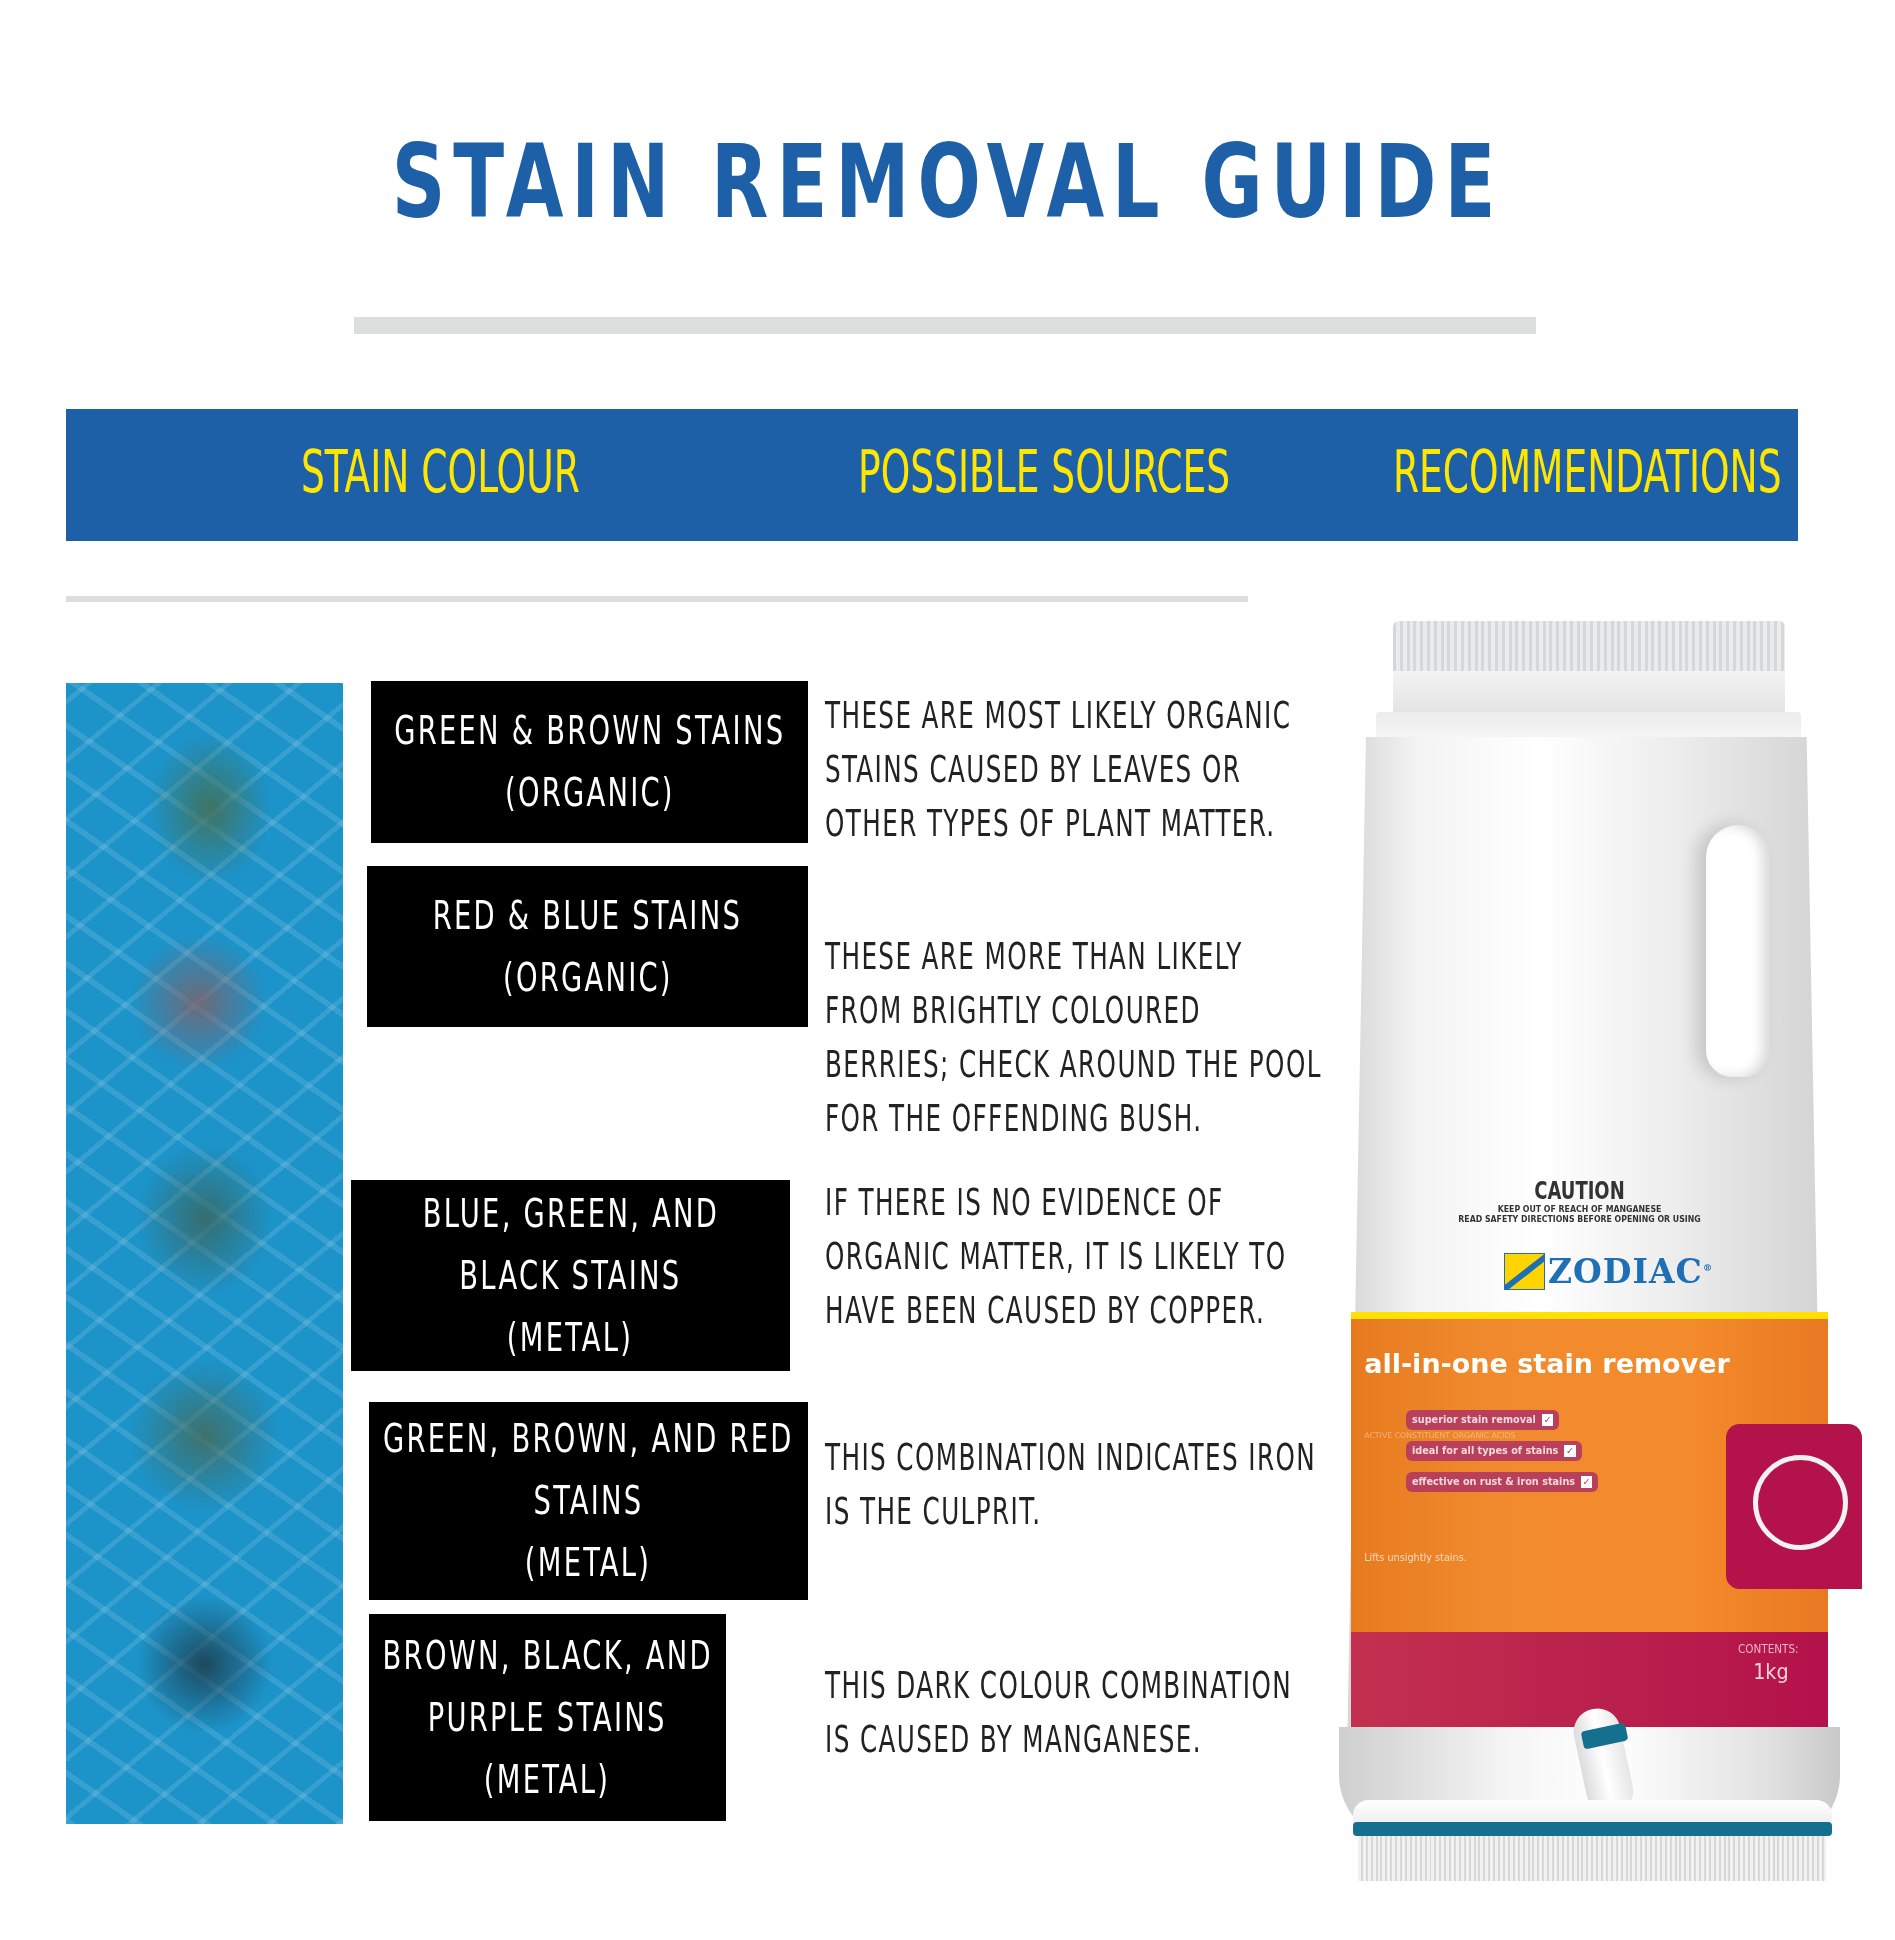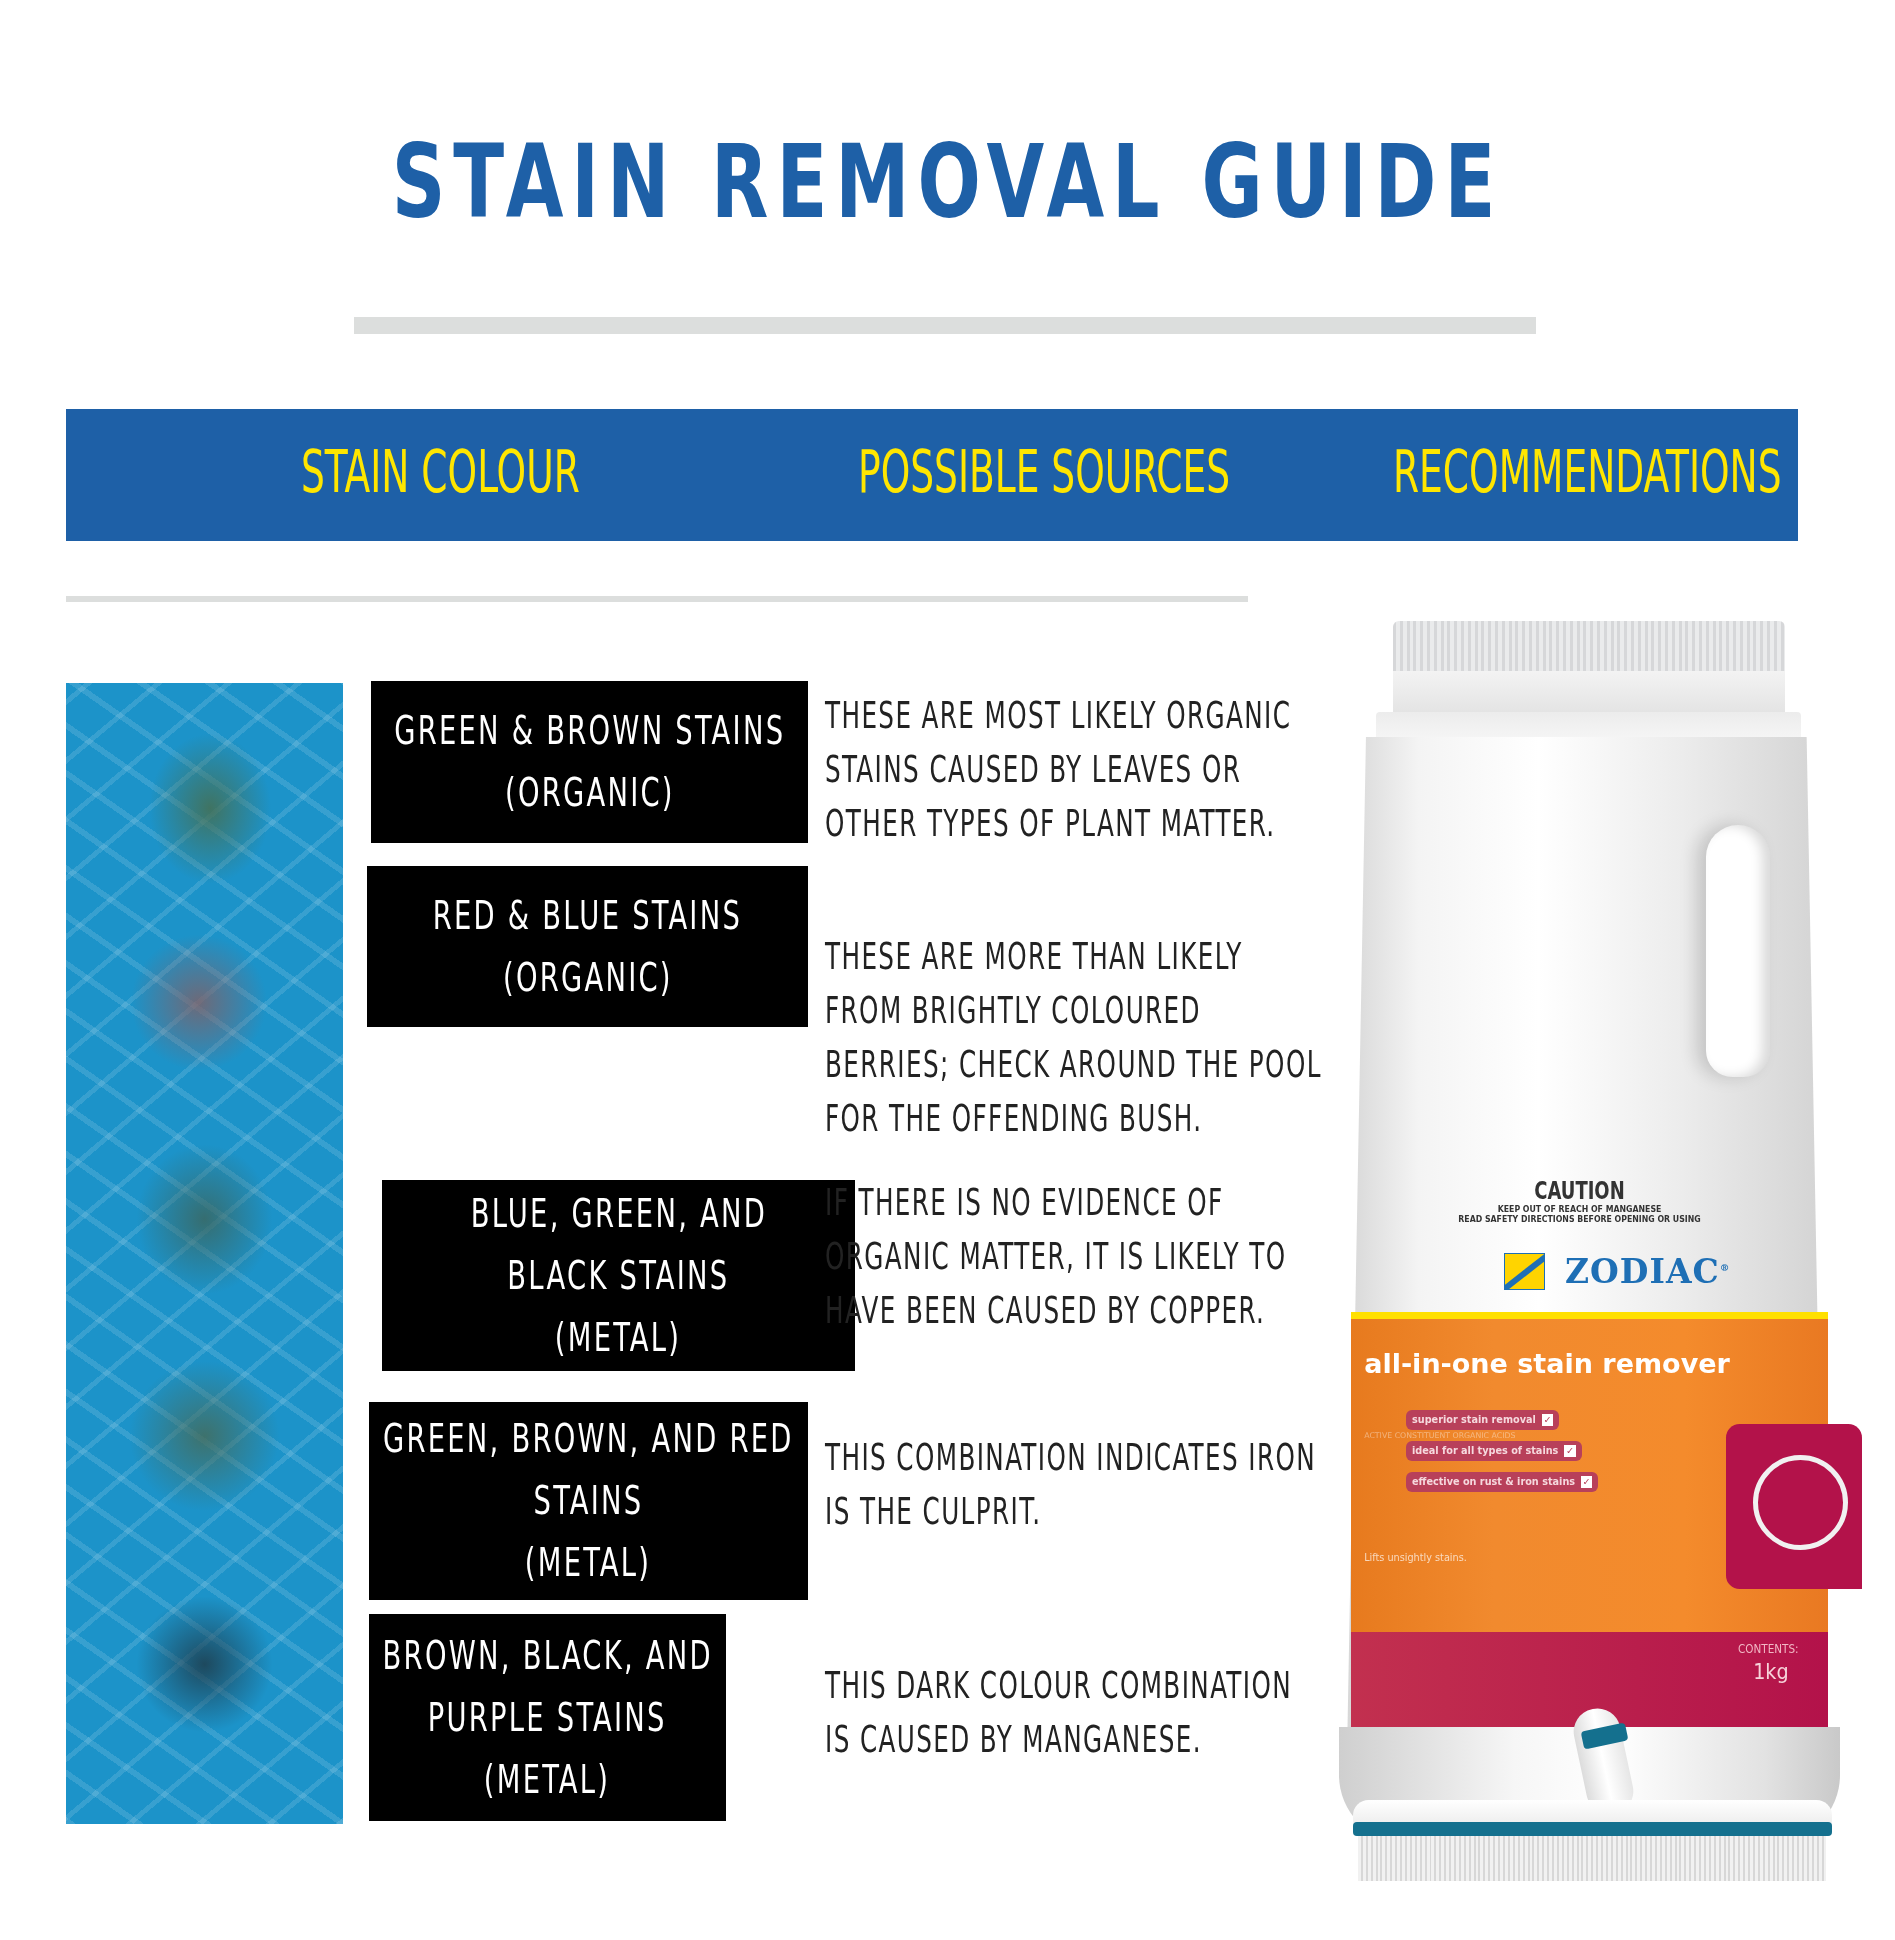--- a/index.html
+++ b/index.html
@@ -39,21 +39,21 @@
     .neck { position:absolute; left:37px; top:91px; width:425px; height:29px; background:linear-gradient(#ececec,#f6f6f6); border-radius:3.9px; }
     .body { position:absolute; left:7.8px; top:116px; width:479px; height:1029px;
       background:linear-gradient(90deg,#d7d7d7 0%,#f4f4f4 15%,#ffffff 40%,#ececec 70%,#d3d3d3 100%);
       clip-path:polygon(4% 0,96% 0,100% 100%,0 100%); }
     .handle-hole { position:absolute; left:367px; top:204px; width:64px; height:252px; background:#fff; border-radius:35px 35px 29px 29px;
       box-shadow: inset -7.8px 0 11.6px rgba(0,0,0,0.15), -9.7px 0 17.5px rgba(0,0,0,0.15); }
     .caution { position:absolute; left:0; width:481px; top:555px; text-align:center; color:#333;
       font-family:"DejaVu Sans Condensed","DejaVu Sans", sans-serif; }
     .caution .c1 { font-size:25px; font-weight:bold; line-height:29px; transform:scaleX(0.8); }
     .caution .c2 { font-size:8.7px; line-height:9.7px; font-weight:bold; }
-    .zodiac { position:absolute; left:165px; top:631px; display:flex; align-items:center; gap:20px; }
+    .zodiac { position:absolute; left:165px; top:631px; display:flex; align-items:center; gap:3px; }
     .zlogo { width:39px; height:35px; background:#ffd400; border:1.9px solid #1e6fb5; position:relative; overflow:hidden; }
     .zlogo::after { content:""; position:absolute; left:-7.8px; top:14.6px; width:58px; height:5.8px; background:#1e6fb5; transform:rotate(-38deg); }
     .zword { color:#1e6fb5; font-family:"DejaVu Serif", serif; font-weight:bold; font-size:33px; letter-spacing:1px; }
     .orange { position:absolute; left:11.6px; top:691px; width:477px; height:320px;
       background:linear-gradient(90deg,#e77a1e,#f18a2e 30%,#f48b2c 70%,#e97922);
       border-top:7.8px solid #ffe000; }
     .orange .prod { position:absolute; left:13.6px; top:29px; color:#fff; font-weight:bold; font-size:27px;
       font-family:"DejaVu Sans", sans-serif; }
     .orange .sub { position:absolute; left:13.6px; top:66px; color:rgba(255,255,255,0.4); font-size:7.8px; font-family:"DejaVu Sans", sans-serif;margin-top:46px; }
     .feat { position:absolute; left:13.6px; background:#b8405a; color:#f6d9de; font-size:9.7px; font-weight:bold;
@@ -108,21 +108,21 @@
   <span>RED &amp; BLUE STAINS</span>
   <span>(ORGANIC)</span>
 </div>
 <div class="rec" style="top:930px">
   <span>THESE ARE MORE THAN LIKELY</span>
   <span>FROM BRIGHTLY COLOURED</span>
   <span>BERRIES; CHECK AROUND THE POOL</span>
   <span>FOR THE OFFENDING BUSH.</span>
 </div>
 
-<div class="stain-box" style="left:382px;top:1053px;width:473px;height:318px;top:1180px;height:191px">
+<div class="stain-box" style="left:351px;top:1053px;width:439px;height:318px;top:1180px;height:191px">
   <span>BLUE, GREEN, AND</span>
   <span>BLACK STAINS</span>
   <span>(METAL)</span>
 </div>
 <div class="rec" style="top:1176px">
   <span>IF THERE IS NO EVIDENCE OF</span>
   <span>ORGANIC MATTER, IT IS LIKELY TO</span>
   <span>HAVE BEEN CAUSED BY COPPER.</span>
 </div>
 

